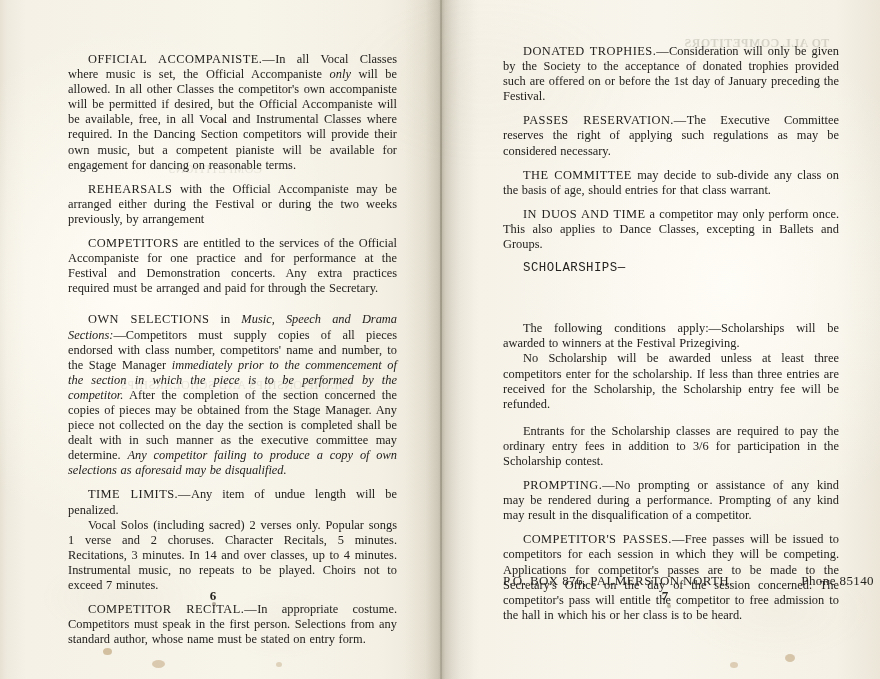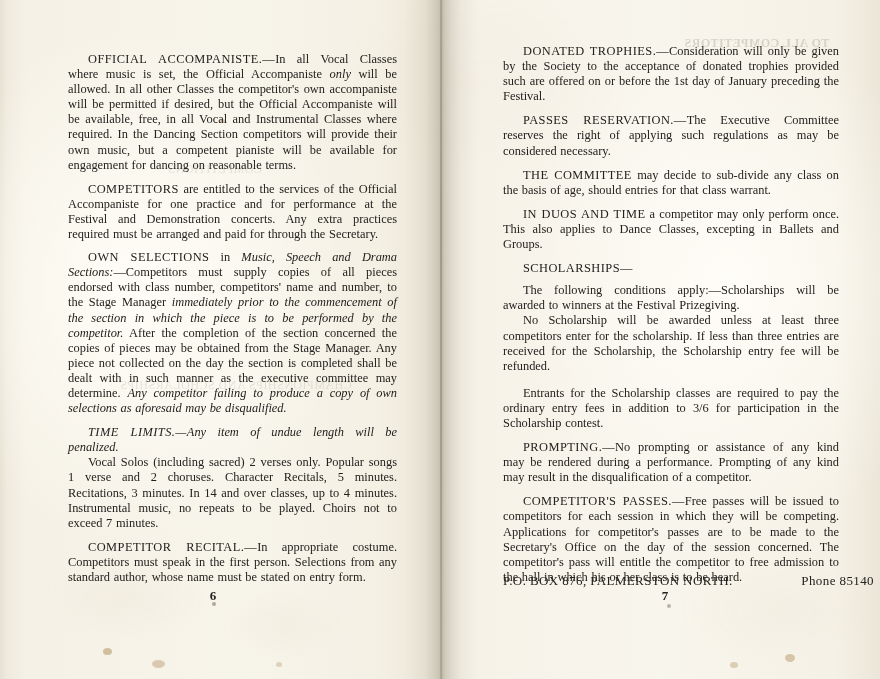--- a/index.html
+++ b/index.html
@@ -194,35 +194,36 @@
 
   <div class="ghost" style="left:684px;top:36px;">TO ALL COMPETITORS</div>
   <div class="ghost body" style="left:120px;top:378px;">CHAMPIONSHIPS AND SCHOLARSHIPS</div>
   <div class="ghost body" style="left:168px;top:162px;">COMPETITIONS</div>
 
   <div class="gutter"></div>
   <div class="fold-line"></div>
 
   <div class="col left-col" id="left-col">
       <p class="para"><span class="lead">OFFICIAL ACCOMPANISTE.—</span>In all Vocal Classes where music is set, the Official Accompaniste <i>only</i> will be allowed. In all other Classes the competitor's own accompaniste will be permitted if desired, but the Official Accompaniste will be available, free, in all Vocal and Instrumental Classes where required. In the Dancing Section competitors will provide their own music, but a competent pianiste will be available for engagement for dancing on reasonable terms.</p>
-      <p class="para" style="margin-bottom: 8px;"><span class="lead">COMPETITORS</span> are entitled to the services of the Official Accompaniste for one practice and for performance at the Festival and Demonstration concerts. Any extra practices required must be arranged and paid for through the Secretary.</p>
+      <p class="para"><span class="lead">REHEARSALS</span> with the Official Accompaniste may be arranged either during the Festival or during the two weeks previously, by arrangement</p>
+      <p class="para" style="margin-bottom: 16px;"><span class="lead">COMPETITORS</span> are entitled to the services of the Official Accompaniste for one practice and for performance at the Festival and Demonstration concerts. Any extra practices required must be arranged and paid for through the Secretary.</p>
       <p class="para"><span class="lead">OWN SELECTIONS</span> in <i>Music, Speech and Drama Sections:</i>—Competitors must supply copies of all pieces endorsed with class number, competitors' name and number, to the Stage Manager <i>immediately prior to the commencement of the section in which the piece is to be performed by the competitor.</i> After the completion of the section concerned the copies of pieces may be obtained from the Stage Manager. Any piece not collected on the day the section is completed shall be dealt with in such manner as the executive committee may determine. <i>Any competitor failing to produce a copy of own selections as aforesaid may be disqualified.</i></p>
-      <p class="para" style="margin-bottom: 0px; font-style: italic;"><span class="lead">TIME LIMITS.—</span>Any item of undue length will be penalized.</p>
+      <p class="para" style="margin-bottom: 0px;"><span class="lead">TIME LIMITS.—</span>Any item of undue length will be penalized.</p>
       <p class="para">Vocal Solos (including sacred) 2 verses only. Popular songs 1 verse and 2 choruses. Character Recitals, 5 minutes. Recitations, 3 minutes. In 14 and over classes, up to 4 minutes. Instrumental music, no repeats to be played. Choirs not to exceed 7 minutes.</p>
       <p class="para" style="margin-bottom: 0px;"><span class="lead">COMPETITOR RECITAL.—</span>In appropriate costume. Competitors must speak in the first person. Selections from any standard author, whose name must be stated on entry form.</p>
     </div>
   <div class="pagenum p6">6</div>
 
   <div class="col right-col" id="right-col">
       <p class="para"><span class="lead">DONATED TROPHIES.—</span>Consideration will only be given by the Society to the acceptance of donated trophies provided such are offered on or before the 1st day of January preceding the Festival.</p>
       <p class="para"><span class="lead">PASSES RESERVATION.—</span>The Executive Committee reserves the right of applying such regulations as may be considered necessary.</p>
       <p class="para"><span class="lead">THE COMMITTEE</span> may decide to sub-divide any class on the basis of age, should entries for that class warrant.</p>
       <p class="para"><span class="lead">IN DUOS AND TIME</span> a competitor may only perform once. This also applies to Dance Classes, excepting in Ballets and Groups.</p>
-      <p class="para" style="margin-bottom: 7px;"><span class="lead">SCHOLARSHIPS—</span></p>
-      <p class="para" style="margin-bottom: 0px;">The following conditions apply:—Scholarships will be awarded to winners at the Festival Prizegiving.</p>
+      <p class="para" style="margin-bottom: 0px; font-family: Liberation Mono, monospace;"><span class="lead">SCHOLARSHIPS—</span></p>
+      <p class="para" style="margin-bottom: 0px; margin-top: 45px;">The following conditions apply:—Scholarships will be awarded to winners at the Festival Prizegiving.</p>
       <p class="para" style="margin-bottom: 12px;">No Scholarship will be awarded unless at least three competitors enter for the scholarship. If less than three entries are received for the Scholarship, the Scholarship entry fee will be refunded.</p>
       <p class="para">Entrants for the Scholarship classes are required to pay the ordinary entry fees in addition to 3/6 for participation in the Scholarship contest.</p>
       <p class="para"><span class="lead">PROMPTING.—</span>No prompting or assistance of any kind may be rendered during a performance. Prompting of any kind may result in the disqualification of a competitor.</p>
       <p class="para"><span class="lead">COMPETITOR'S PASSES.—</span>Free passes will be issued to competitors for each session in which they will be competing. Applications for competitor's passes are to be made to the Secretary's Office on the day of the session concerned. The competitor's pass will entitle the competitor to free admission to the hall in which his or her class is to be heard.</p>
     </div>
 
   <div class="footline">
     <span>P.O. BOX 876, PALMERSTON NORTH.</span>
     <span>Phone 85140</span>
   </div>

